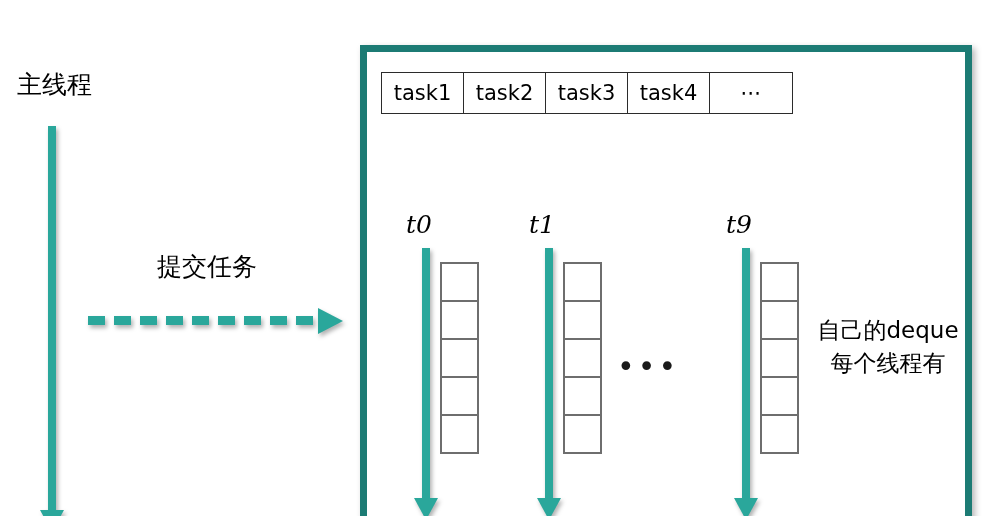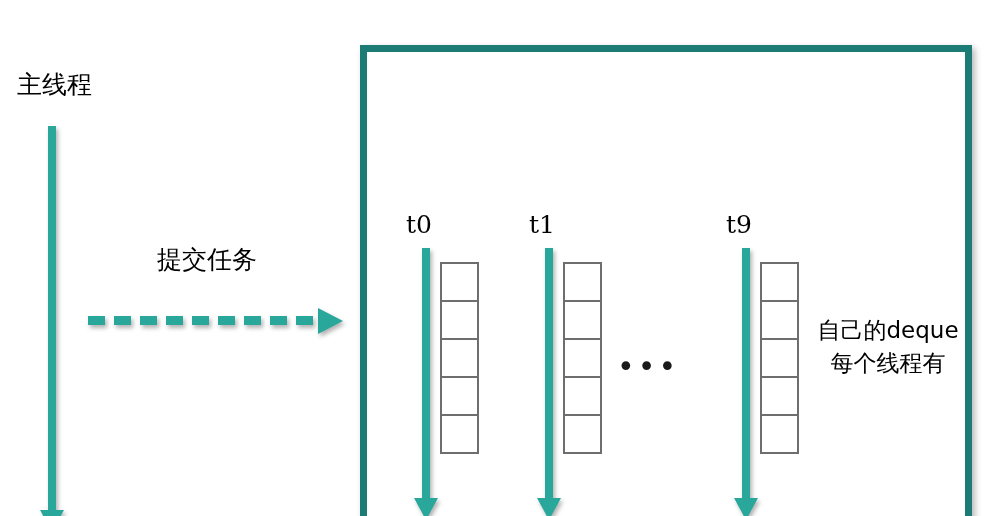--- a/index.html
+++ b/index.html
@@ -20,21 +20,21 @@
   
   .cn-label {
     position: absolute;
     font-family: "DejaVu Sans", sans-serif;
     font-size: 25px;
     color: #000000;
     white-space: nowrap;
     letter-spacing: 0px;
   }
   #main-thread-label { left: 17px; top: 26px; }
-  #submit-task-label { left: 157px; top: 201px; }
+  #submit-task-label { left: 157px; top: 208px; }
 
   
   .v-arrow {
     position: absolute;
     filter: drop-shadow(2px 3px 2px rgba(0,0,0,0.30));
   }
   .v-arrow .shaft {
     position: absolute;
     left: 50%;
     transform: translateX(-50%);
@@ -135,20 +135,21 @@
   
   .thread-group { position: absolute; }
   .thread-label {
     position: absolute;
     top: 0;
     left: 0;
     font-family: "DejaVu Serif", serif;
     font-size: 25px;
     color: #000000;
     white-space: nowrap;
+    font-style: italic;
   }
   .thread-arrow {
     position: absolute;
     left: 8px;
     top: 38px;
     width: 24px;
     height: 272px;
     filter: drop-shadow(2px 3px 2px rgba(0,0,0,0.30));
   }
   .thread-arrow .shaft {
@@ -225,20 +226,27 @@
 
   <div class="cn-label" id="submit-task-label">提交任务</div>
 
   <div id="dashed-arrow">
     <div class="dash-line"></div>
     <div class="dash-head"></div>
   </div>
 
   <div id="pool-box"></div>
 
+  <div id="task-row">
+    <div class="task-cell">task1</div>
+    <div class="task-cell">task2</div>
+    <div class="task-cell">task3</div>
+    <div class="task-cell">task4</div>
+    <div class="task-cell">⋯</div>
+  </div>
 
   <div class="thread-group" style="left:406px; top:168px;">
     <div class="thread-label">t0</div>
     <div class="thread-arrow">
       <div class="shaft"></div>
       <div class="head"></div>
     </div>
     <div class="deque">
       <div class="deque-cell"></div>
       <div class="deque-cell"></div>

